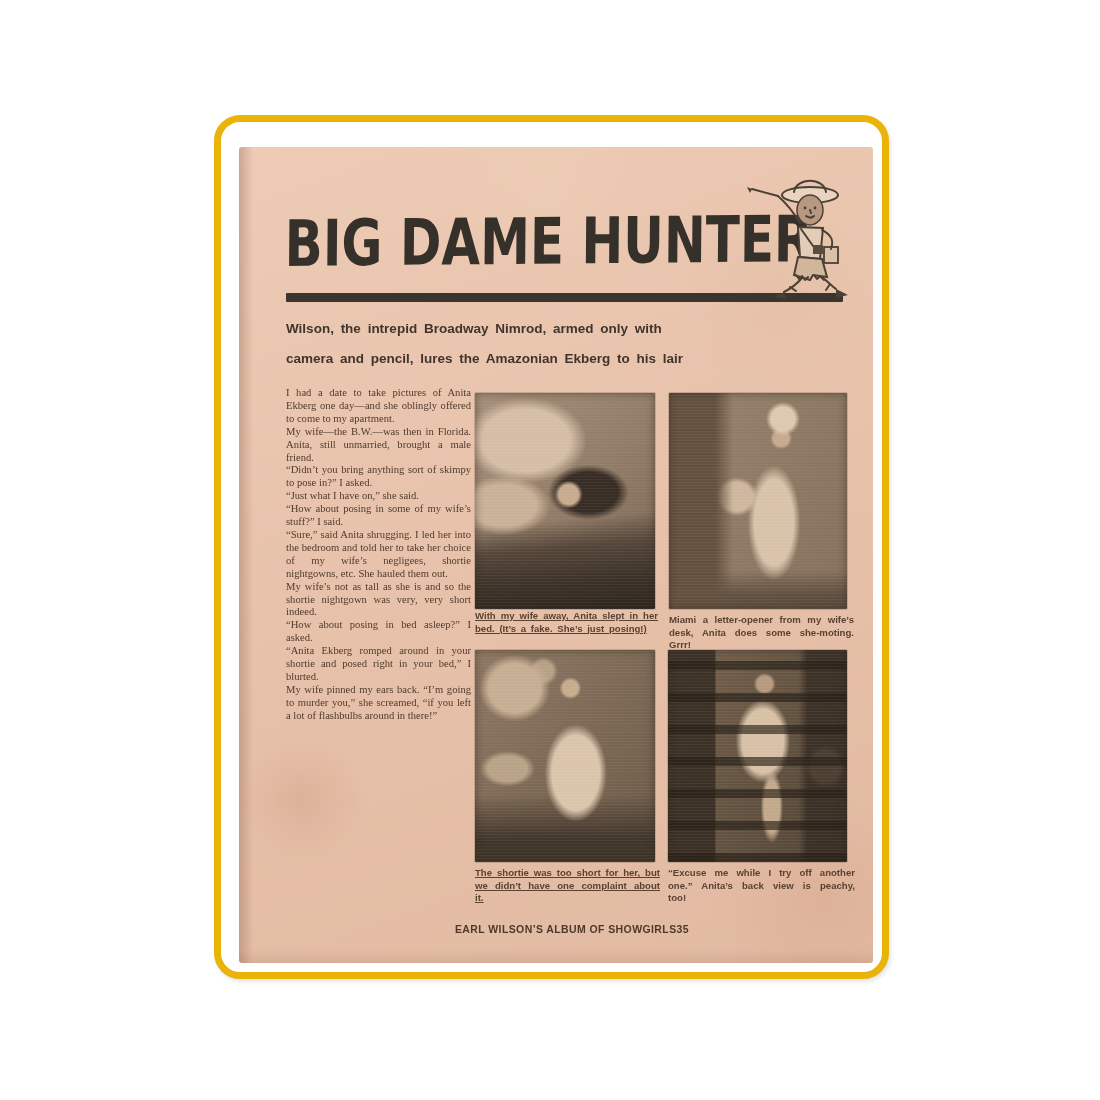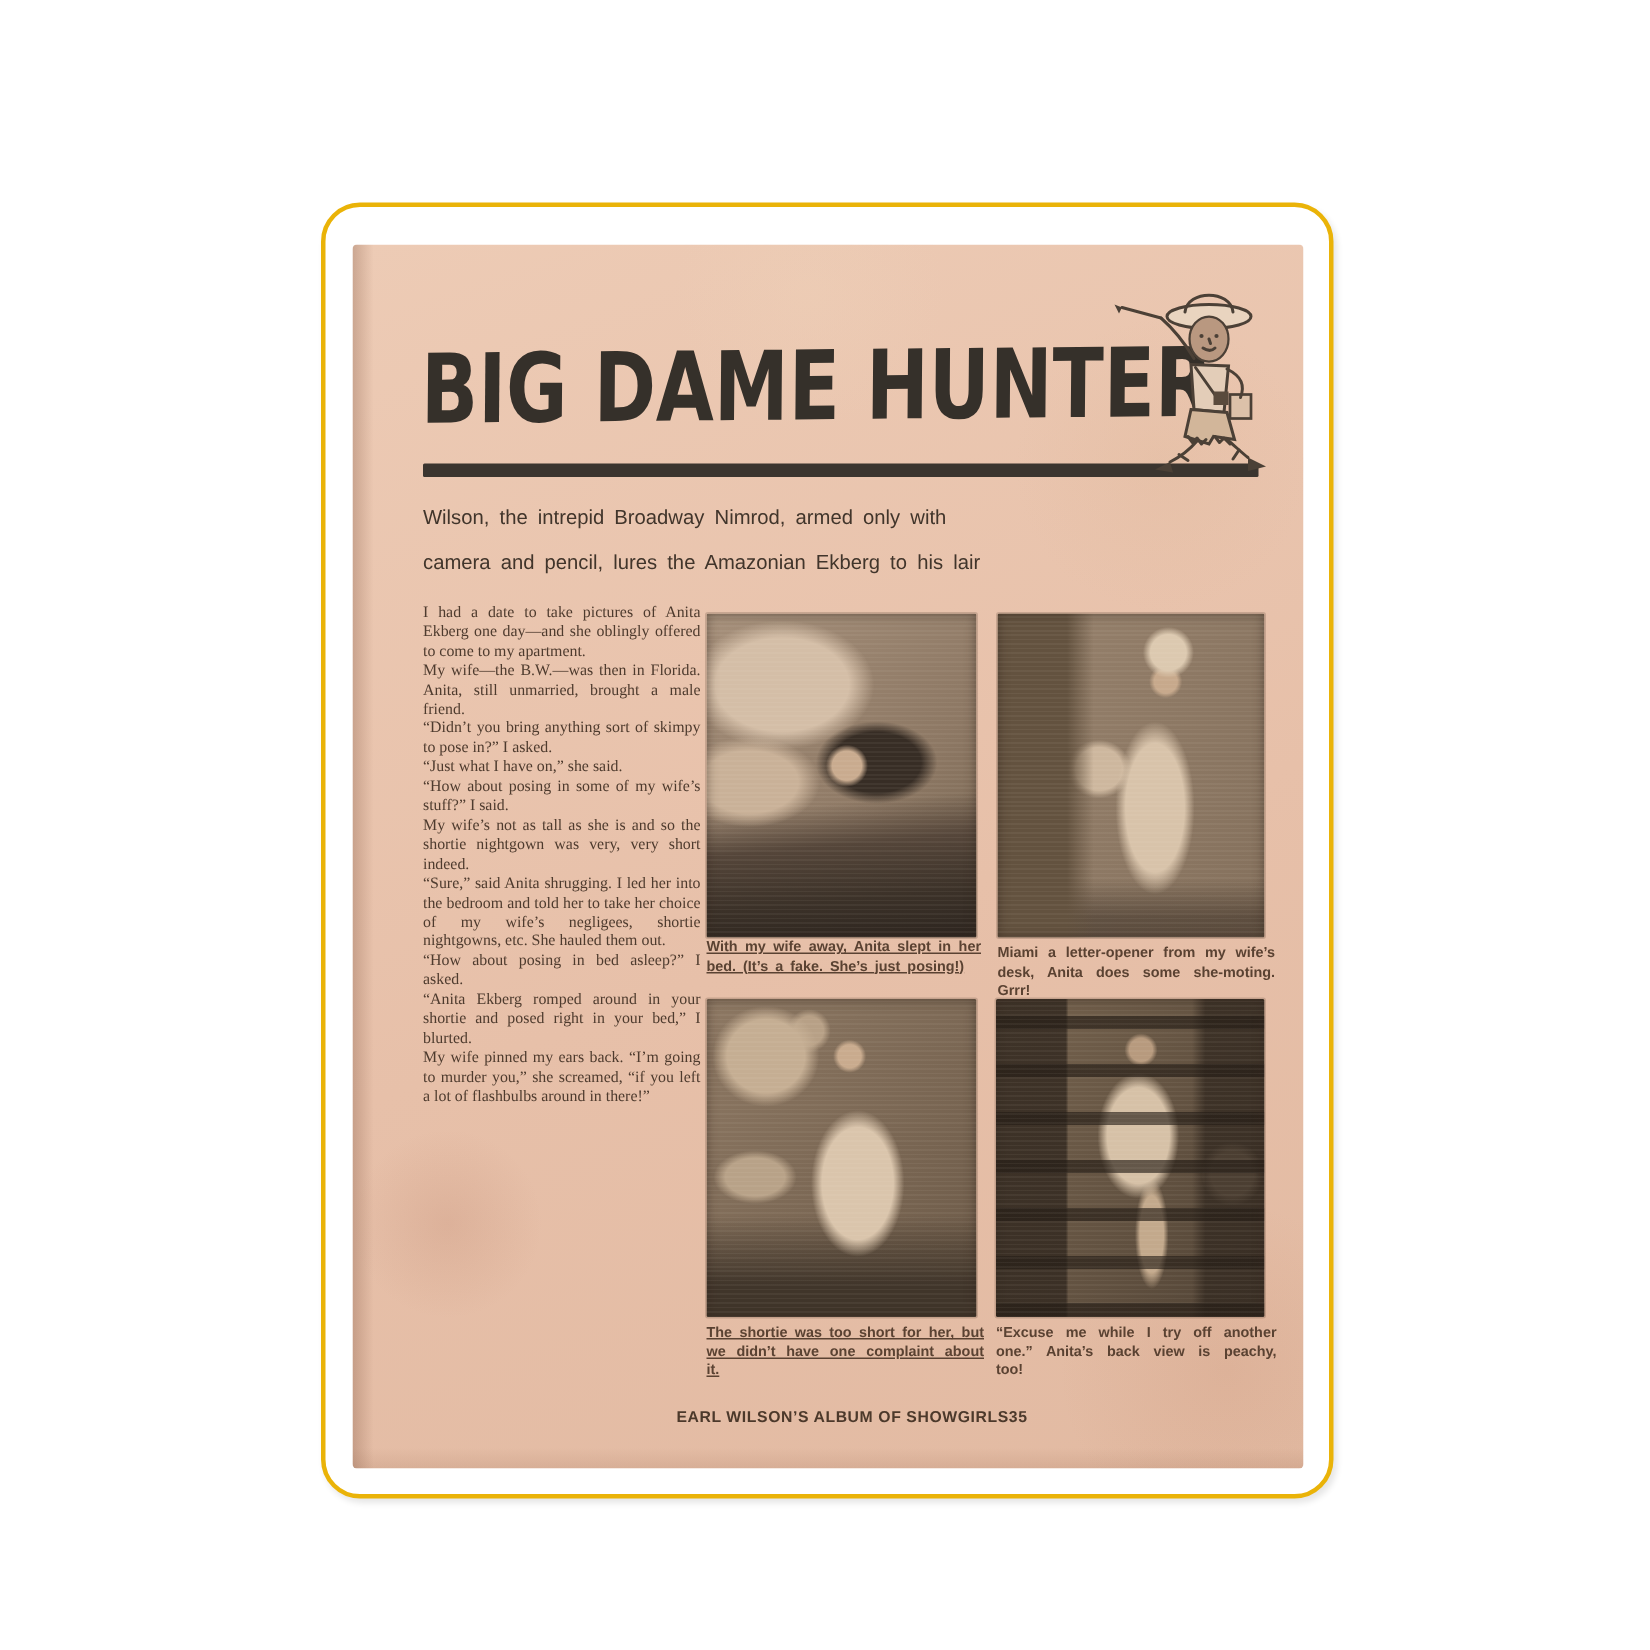--- a/index.html
+++ b/index.html
@@ -2,22 +2,22 @@
 <html><head>
 <meta charset="utf-8">
 <style>
   * { margin:0; padding:0; box-sizing:border-box; }
   html,body { width:1100px; height:1100px; background:#ffffff; overflow:hidden;
               font-family:"Liberation Sans", sans-serif; }
   .canvas { position:relative; width:1100px; height:1100px; background:#ffffff; }
 
   
   .sticker { position:absolute; left:214px; top:115px; width:675px; height:864px;
-             background:#ffffff; border:3px solid #eab308; border-radius:26px;
-             box-shadow:2px 3px 4px rgba(0,0,0,0.10);margin-top:20px; }
+             background:#ffffff; border:7px solid #eab308; border-radius:26px;
+             box-shadow:2px 3px 4px rgba(0,0,0,0.10); }
 
   
   .page { position:absolute; left:18px; top:25px; width:634px; height:816px;
           border-radius:3px; overflow:hidden;
           background:
             linear-gradient(90deg, rgba(125,82,62,.30), rgba(125,82,62,0) 14px),
             linear-gradient(0deg, rgba(150,100,75,.16), rgba(150,100,75,0) 14px),
             radial-gradient(circle 90px at 10% 80%, rgba(177,116,92,.18), transparent 70%),
             radial-gradient(circle 140px at 85% 18%, rgba(223,183,153,.28), transparent 70%),
             radial-gradient(circle 130px at 48% 4%, rgba(238,210,185,.32), transparent 70%),
@@ -28,21 +28,21 @@
            font-family:"DejaVu Sans", sans-serif; font-weight:bold; font-size:50px;
            letter-spacing:0px; white-space:nowrap;
            transform:scaleY(1.28) skewX(-1deg) rotate(-0.4deg); transform-origin:top left; }
 
   .rule { position:absolute; left:47px; top:146px; width:557px; height:9px;
           background:#3b352f; border-radius:1px; }
 
   .cartoon { position:absolute; left:505px; top:18px; width:128px; height:142px; }
 
   .subtitle { position:absolute; left:47px; top:172px; width:450px;
-              font-weight:normal; font-size:13.5px; color:#41352b; word-spacing:3px; }
+              font-weight:bold; font-size:13.5px; color:#41352b; word-spacing:3px; }
   .subtitle div { height:30px; line-height:20px; }
 
   .article { position:absolute; left:47px; top:240px; width:185px;
              font-family:"Liberation Serif", serif; font-size:10.6px; line-height:12.9px;
              color:#4e3b2e; text-align:justify; }
   .article p { margin:0; }
 
   .photo { position:absolute; box-shadow:inset 0 0 8px rgba(50,35,25,.55),
            0 0 0 1px rgba(100,75,58,.25); border-radius:1px; }
   .photo::after { content:""; position:absolute; inset:0;
@@ -147,22 +147,22 @@
         <div>Wilson, the intrepid Broadway Nimrod, armed only with</div>
         <div>camera and pencil, lures the Amazonian Ekberg to his lair</div>
       </div>
 
       <div class="article">
         <p>I had a date to take pictures of Anita Ekberg one day—and she oblingly offered to come to my apartment.</p>
         <p>My wife—the B.W.—was then in Florida. Anita, still unmarried, brought a male friend.</p>
         <p>“Didn’t you bring anything sort of skimpy to pose in?” I asked.</p>
         <p>“Just what I have on,” she said.</p>
         <p>“How about posing in some of my wife’s stuff?” I said.</p>
+        <p>“Sure,” said Anita shrugging. I led her into the bedroom and told her to take her choice of my wife’s negligees, shortie nightgowns, etc. She hauled them out.</p>
         <p>My wife’s not as tall as she is and so the shortie nightgown was very, very short indeed.</p>
-        <p>“Sure,” said Anita shrugging. I led her into the bedroom and told her to take her choice of my wife’s negligees, shortie nightgowns, etc. She hauled them out.</p>
         <p>“How about posing in bed asleep?” I asked.</p>
         <p>“Anita Ekberg romped around in your shortie and posed right in your bed,” I blurted.</p>
         <p>My wife pinned my ears back. “I’m going to murder you,” she screamed, “if you left a lot of flashbulbs around in there!”</p>
       </div>
 
       <div class="photo photo1"></div>
       <div class="photo photo2"></div>
       <div class="caption cap1">With my wife away, Anita slept in her bed. (It’s a fake. She’s just posing!)</div>
       <div class="caption cap2">Miami a letter-opener from my wife’s desk, Anita does some she-moting. Grrr!</div>
 

